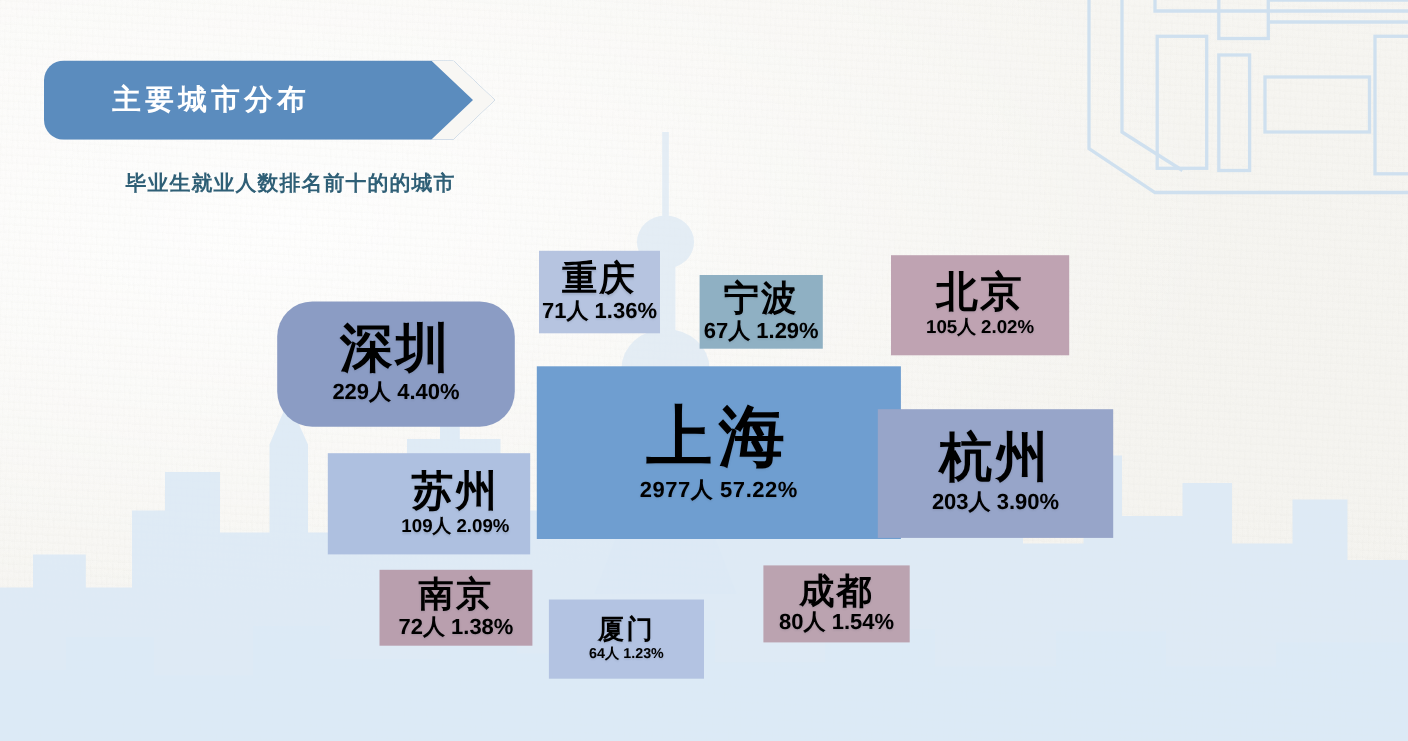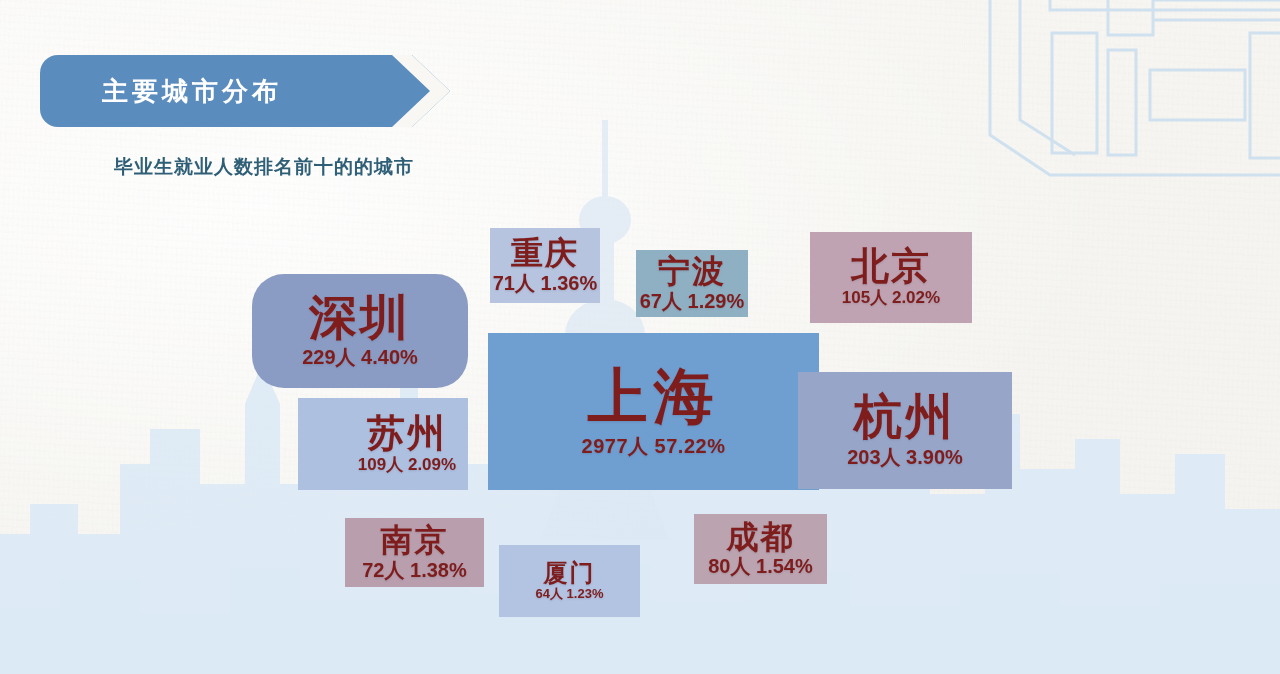--- a/index.html
+++ b/index.html
@@ -46,21 +46,21 @@
     color:#2f5f76;font-size:19px;font-weight:bold;letter-spacing:1px;
     white-space:nowrap;
     margin-left:11px;
   }
 
   
   .city-tile{
     position:absolute;
     display:flex;flex-direction:column;align-items:center;justify-content:center;
     box-sizing:border-box;
-    color:#7f1d1d;
+    color:#000000;
     text-shadow:0 1px 2px rgba(60,70,90,.18);
   }
   .city-name{
     font-weight:bold;line-height:1.02;letter-spacing:2px;white-space:nowrap;
   }
   .city-stat{
     font-weight:bold;white-space:nowrap;line-height:1.1;
   }
 
   
@@ -139,21 +139,21 @@
         <div class="city-stat">2977人 57.22%</div>
       </div>
       <div class="city-tile sz-lg" style="left: 252px; top: 274px; width: 216px; height: 114px; background: rgb(139, 156, 196); border-radius: 32px;">
         <div class="city-name">深圳</div>
         <div class="city-stat">229人 4.40%</div>
       </div>
       <div class="city-tile sz-lg" style="left: 798px; top: 372px; width: 214px; height: 117px; background: rgb(151, 165, 201);">
         <div class="city-name">杭州</div>
         <div class="city-stat">203人 3.90%</div>
       </div>
-      <div class="city-tile sz-md" style="left: 298px; top: 398px; width: 170px; height: 92px; background: rgb(174, 192, 224); padding-left: 48px;">
+      <div class="city-tile sz-md" style="left: 298px; top: 412px; width: 184px; height: 92px; background: rgb(174, 192, 224); padding-left: 48px;">
         <div class="city-name">苏州</div>
         <div class="city-stat">109人 2.09%</div>
       </div>
       <div class="city-tile sz-md" style="left: 810px; top: 232px; width: 162px; height: 91px; background: rgb(191, 163, 178);">
         <div class="city-name">北京</div>
         <div class="city-stat">105人 2.02%</div>
       </div>
       <div class="city-tile sz-sm" style="left: 694px; top: 514px; width: 133px; height: 70px; background: rgb(187, 163, 176);">
         <div class="city-name">成都</div>
         <div class="city-stat">80人 1.54%</div>

